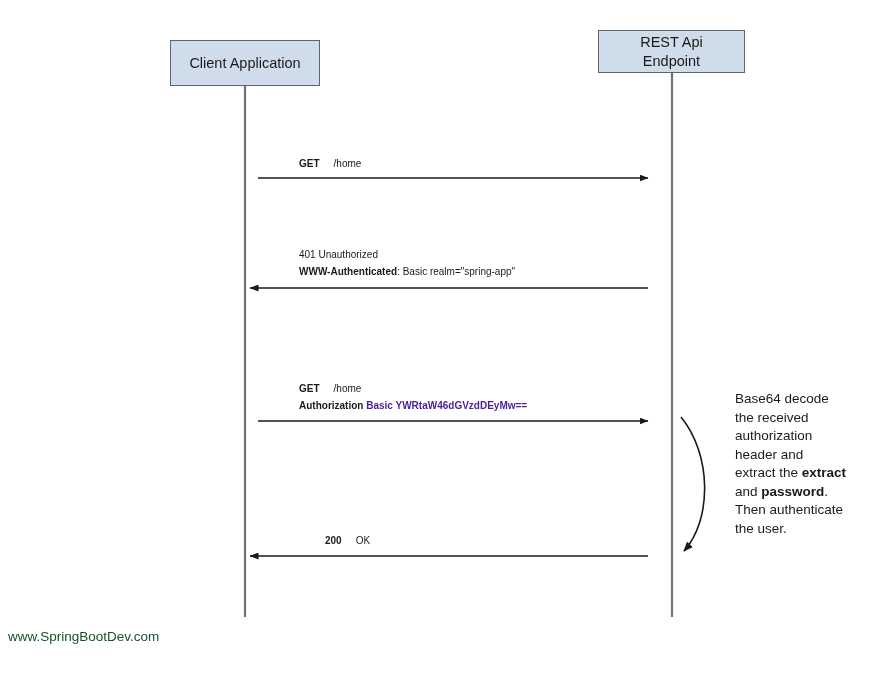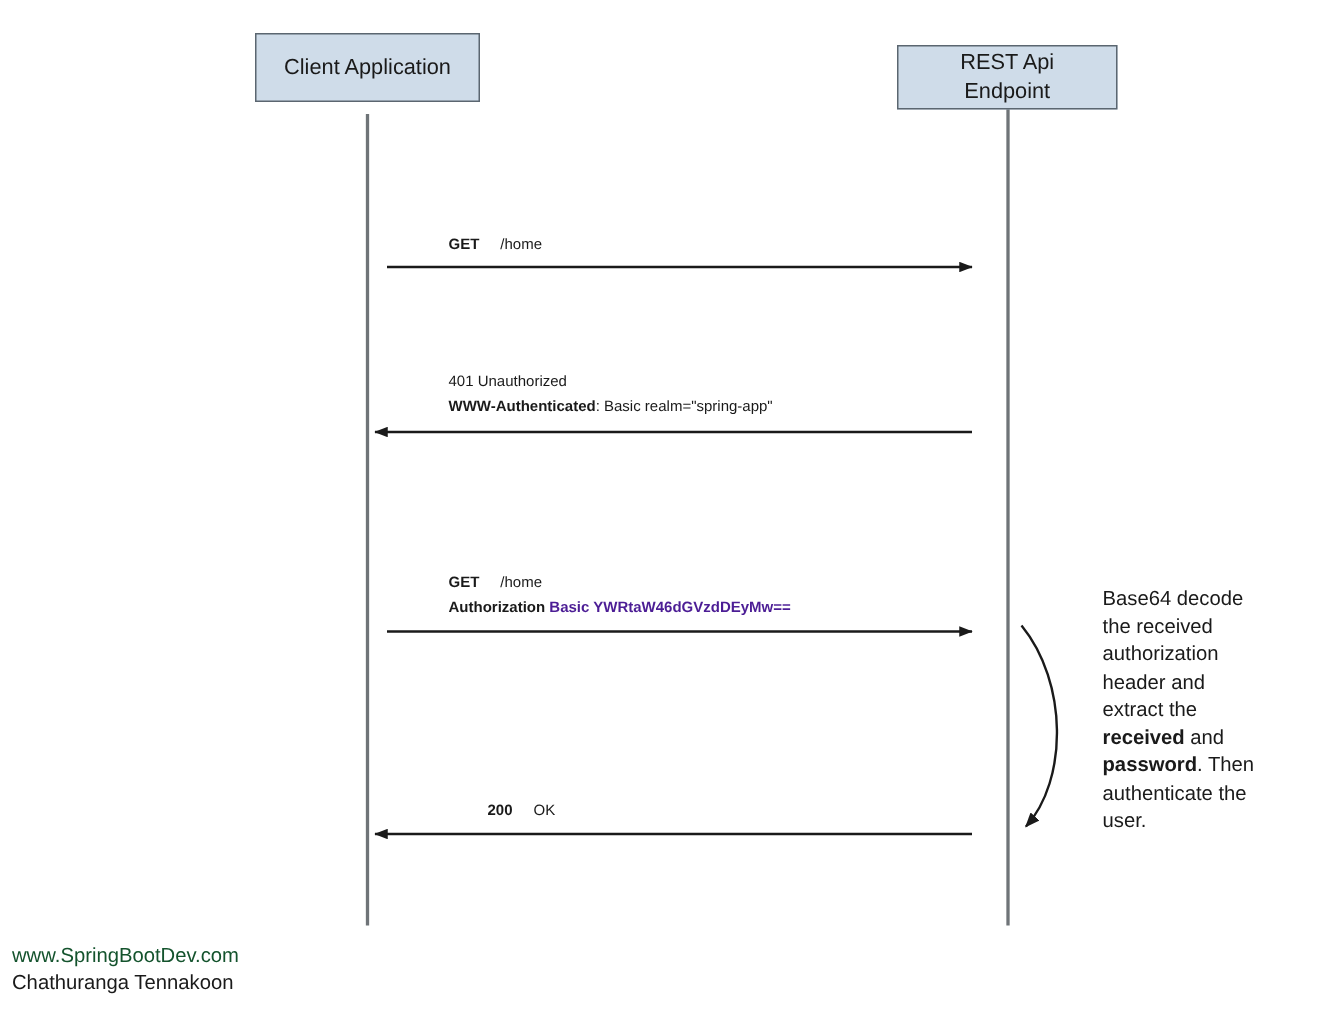--- a/index.html
+++ b/index.html
@@ -30,21 +30,21 @@
     display: flex;
     align-items: center;
     justify-content: center;
     text-align: center;
     font-size: 14.5px;
     line-height: 1.25;
     color: #1a1a1a;
   }
   #participant-client {
     left: 170px;
-    top: 22px;
+    top: 40px;
     width: 150px;
     height: 46px;
   }
   #participant-rest {
     left: 598px;
     top: 30px;
     width: 147px;
     height: 43px;
   }
   .msg-label {
@@ -150,18 +150,17 @@
   <div>
     <b>Authorization</b>
     <span class="b64">Basic YWRtaW46dGVzdDEyMw==</span>
   </div>
 </div>
 
 <div class="msg-label" style="left:325px; top:532px;">
   <b>200</b><span class="token-gap"></span><span>OK</span>
 </div>
 
-<div id="note-block"><span>Base64 decode the received authorization header and extract the </span><b>received</b><span> and </span><b>password</b><span>. Then authenticate the user.</span></div>
+<div id="note-block"><span>Base64 decode the received authorization header and extract the </span><b>extract</b><span> and </span><b>password</b><span>. Then authenticate the user.</span></div>
 
 <div id="footer">
   <span id="footer-link">www.SpringBootDev.com</span>
-  <span id="footer-author">Chathuranga Tennakoon</span>
 </div>
 
 </body></html>

